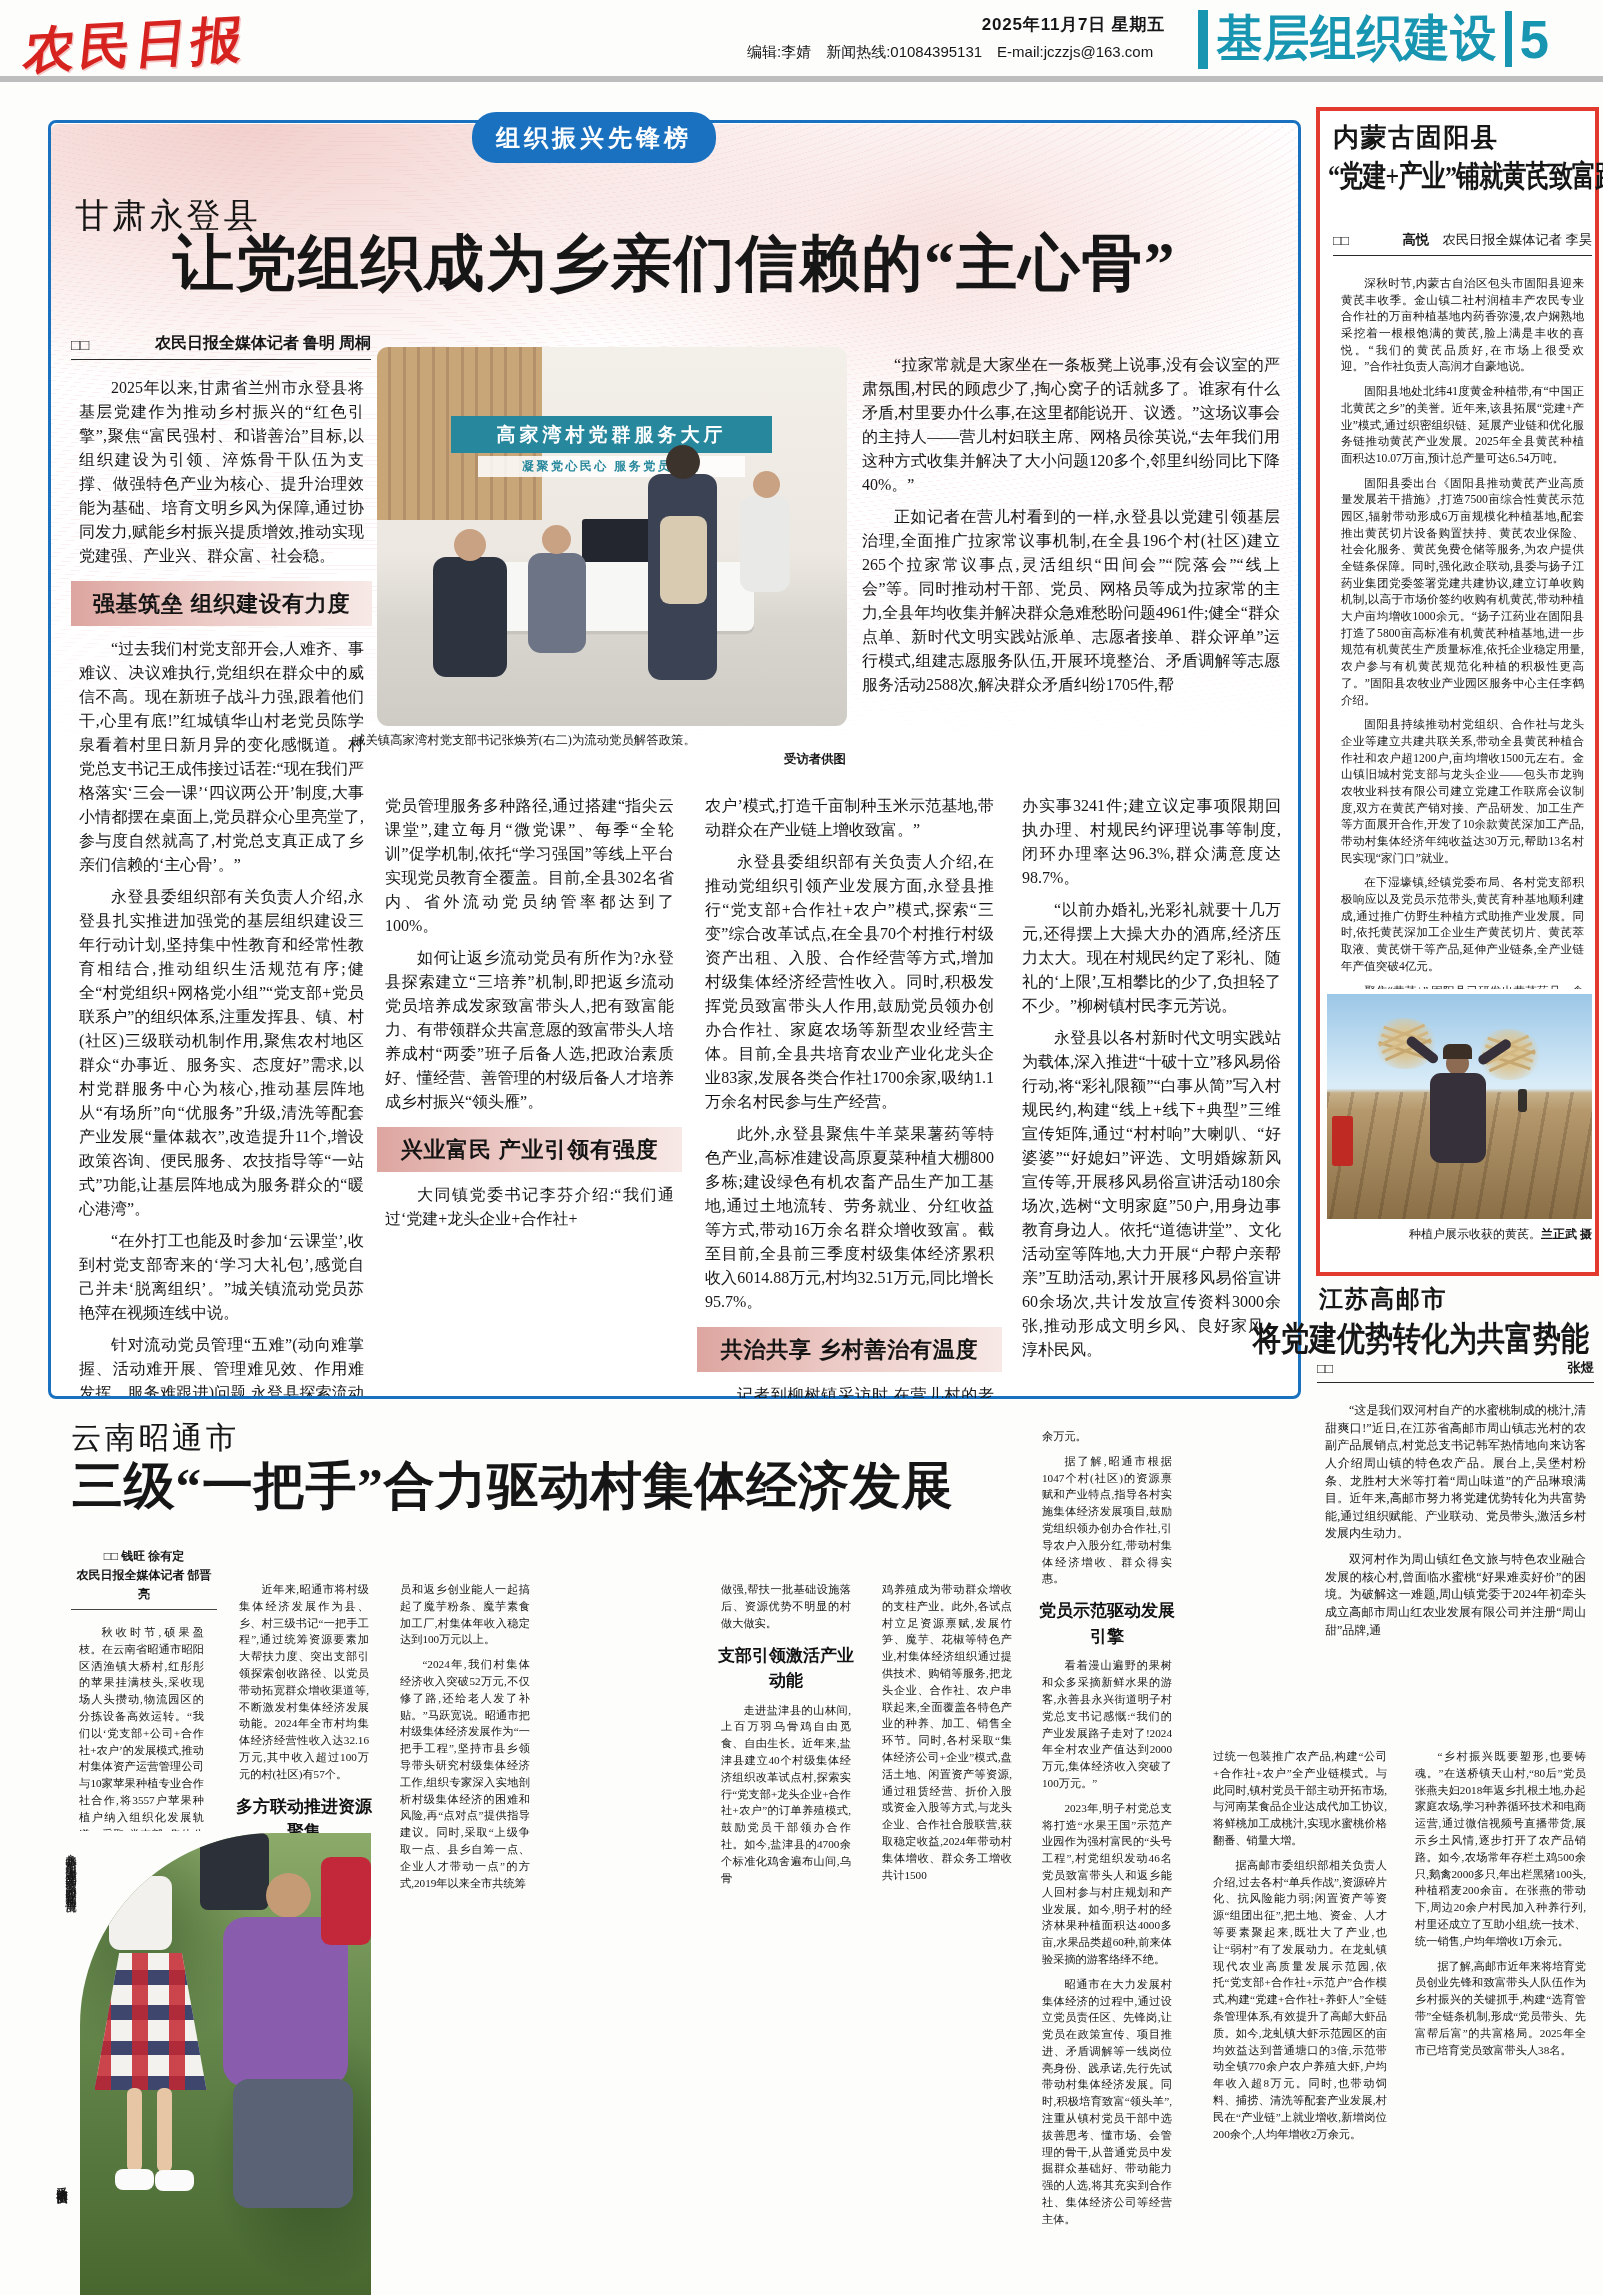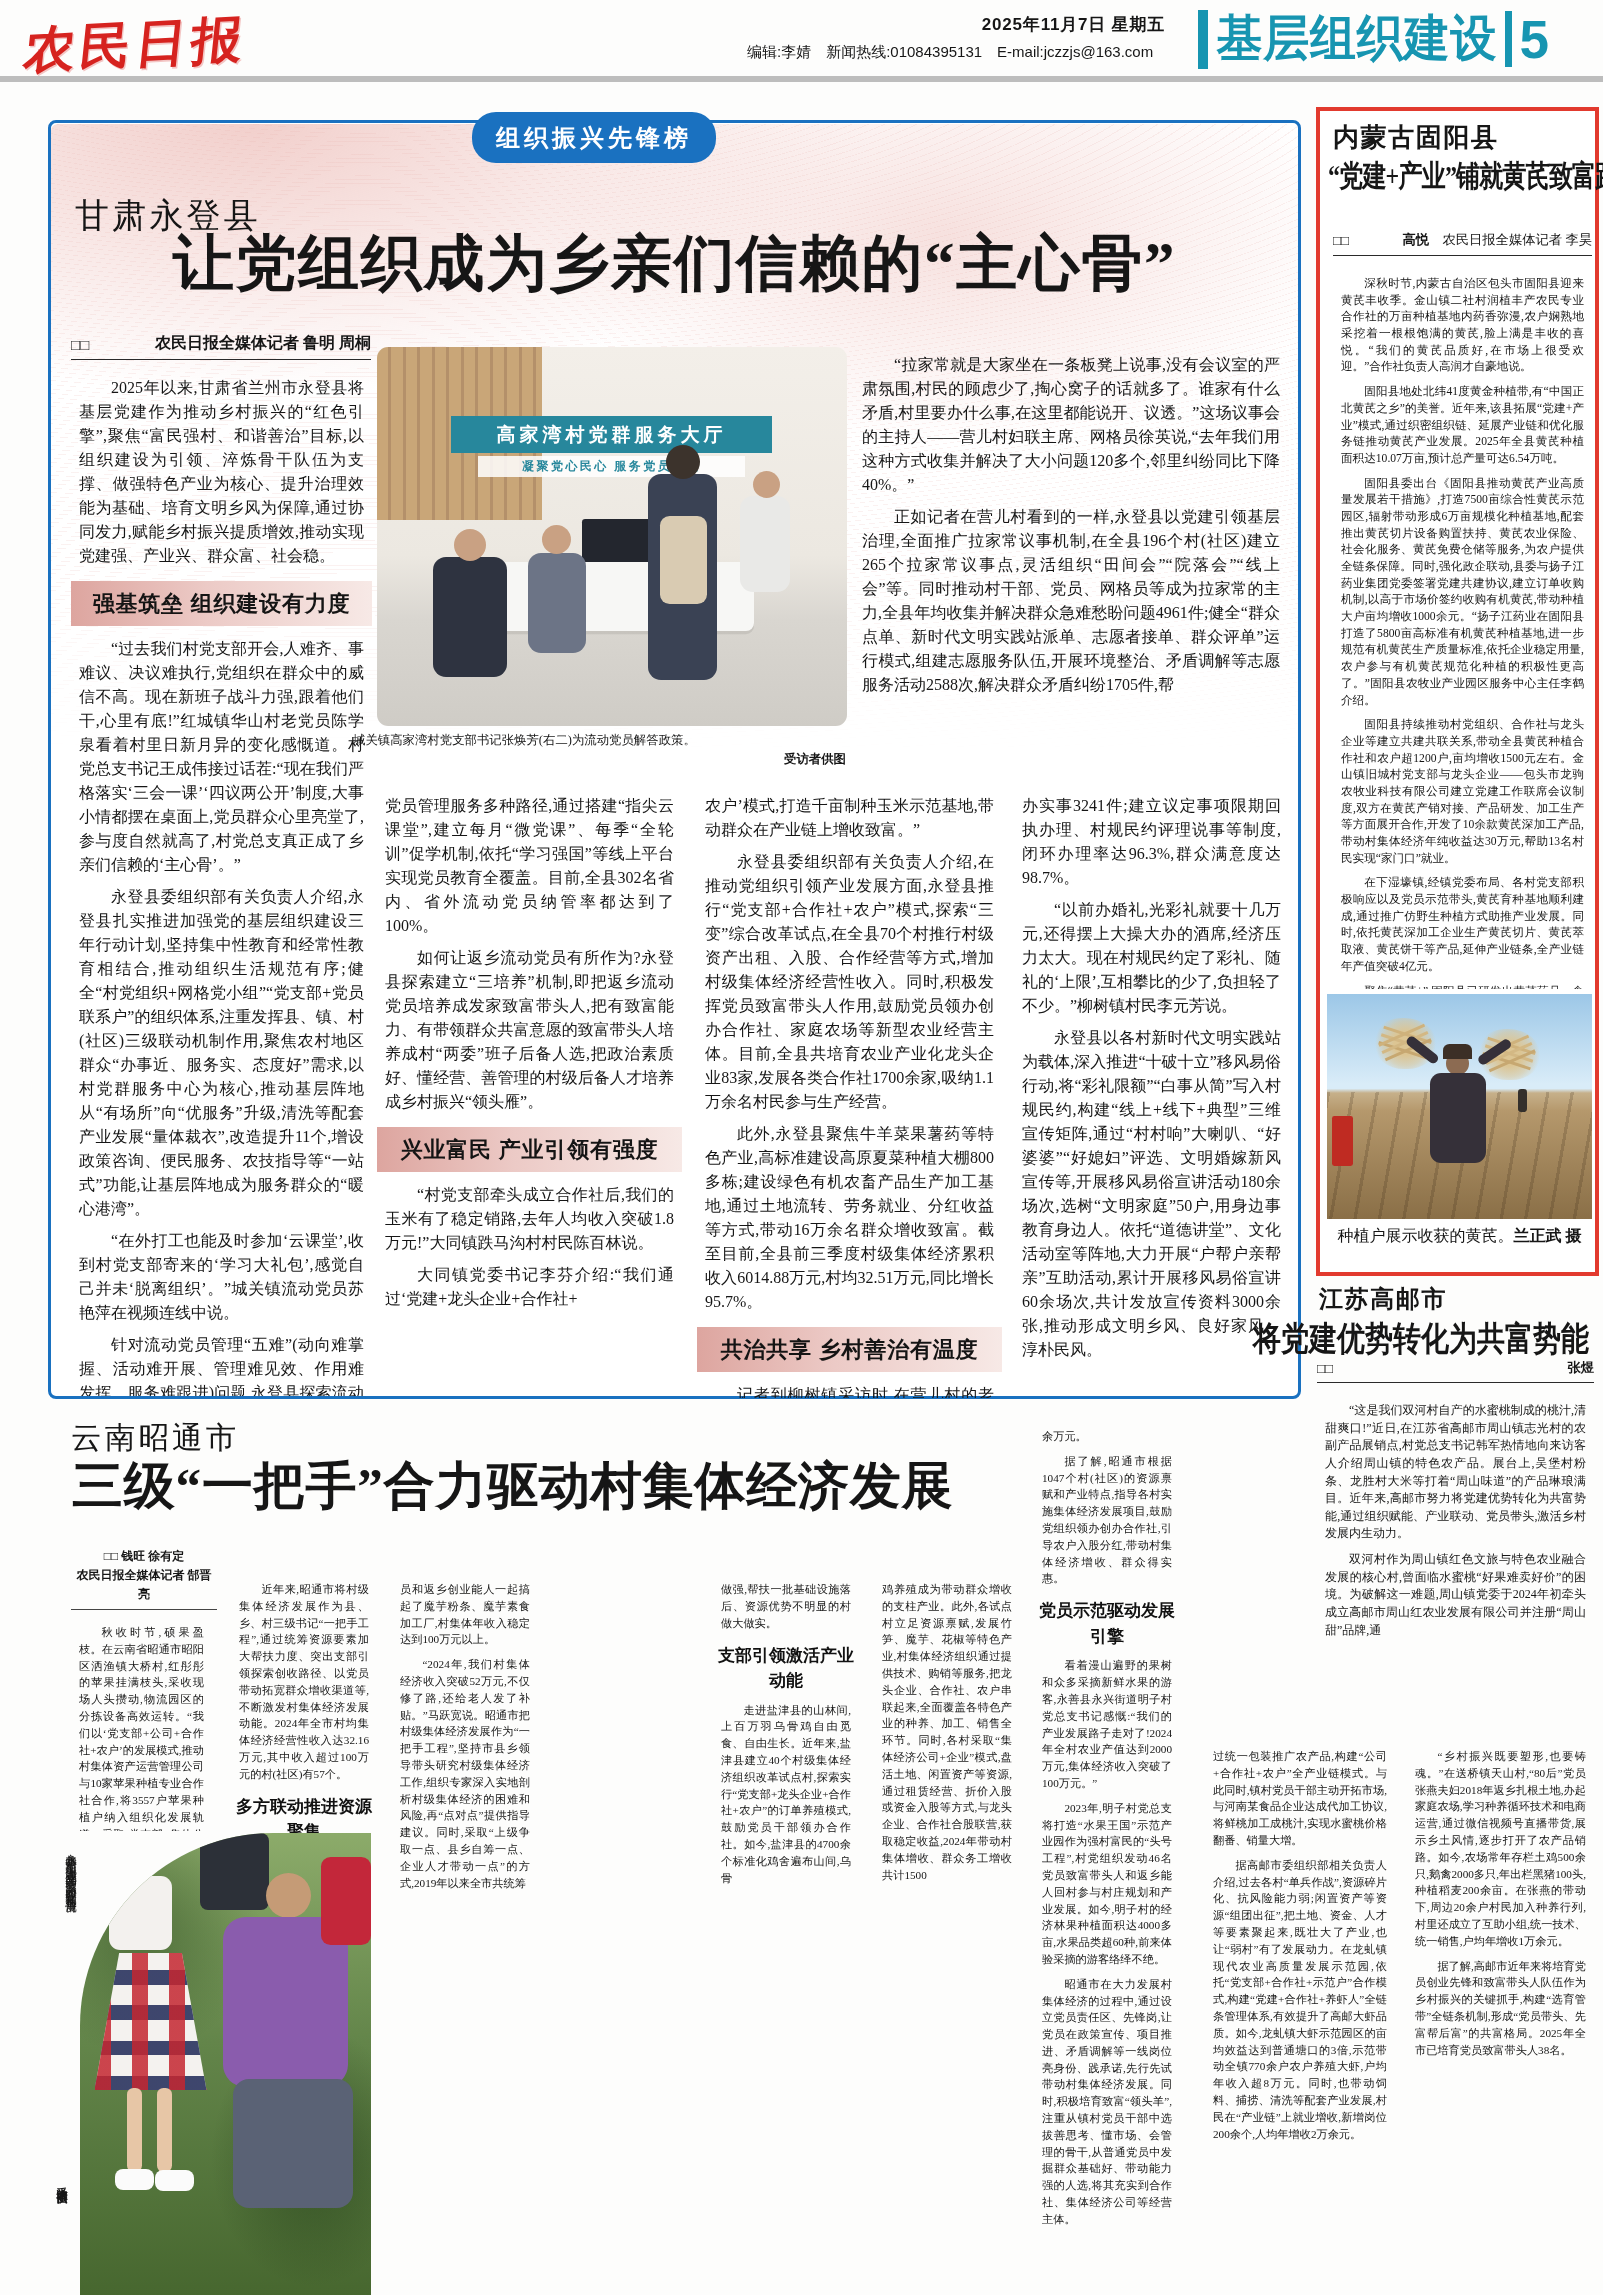--- a/index.html
+++ b/index.html
@@ -91,21 +91,21 @@
   .photoB { left:1327px; top:994px; width:265px; height:225px; overflow:hidden;
             background:linear-gradient(#9cc7e7 0%,#d9ecf8 40%,#d9ecf8 42%,#c6b08a 44%,#b5986c 52%,#8a6f47 100%); }
   .pb-furrows { position:absolute; left:0; top:98px; width:265px; height:127px;
     background:repeating-linear-gradient(100deg, rgba(55,38,20,.20) 0 3.2px, rgba(0,0,0,0) 3.2px 24px); }
   .pb-root { position:absolute; width:63px; height:51px; border-radius:45% 55% 50% 50%;
     background:radial-gradient(circle at 50% 50%, #dcc593 0 28%, rgba(220,197,147,.55) 55%, rgba(220,197,147,0) 75%);
     box-shadow:0 0 0 0 transparent; }
   .pb-root::before, .pb-root::after { content:""; position:absolute; left:6.4px; top:22.5px; width:50px; height:3.2px;
     background:#d3b884; transform:rotate(18deg); box-shadow:0 -8px 0 #cfb27c, 0 8px 0 #c7a871; }
   .pb-root::after { transform:rotate(-24deg); }
-  .g-caption { left:1327px; top:1226px; width:265px; font-size:16px; display:flex; justify-content:center; }
+  .g-caption { left:1327px; top:1226px; width:265px; font-size:12px; display:flex; justify-content:flex-end; }
 
   
   .z-kicker { left:71px; top:1418px; font-size:30.5px; letter-spacing:3.2px; }
   .z-headline { left:72px; top:1452px; width:1044px; font-size:51px; font-weight:bold; letter-spacing:0.8px; white-space:nowrap; }
   .z-byline { left:71px; top:1547px; width:146px; font-size:12px; text-align:center; line-height:1.6;
               border-bottom:1.2px solid #444; padding-bottom:4.8px; }
   .zcol { font-size:11.2px; line-height:1.5; }
   .photoC { left:80px; top:1833px; width:291px; height:463px; border-top-left-radius:193px; overflow:hidden;
             background:
               radial-gradient(60% 40% at 20% 20%, rgba(30,60,20,.45), rgba(0,0,0,0) 70%),
@@ -187,21 +187,20 @@
   </div>
 
   <div class="abs colbox fcol" style="left:854px; top:345px; width:434px; height:384px;">
       <p class="para">“拉家常就是大家坐在一条板凳上说事,没有会议室的严肃氛围,村民的顾虑少了,掏心窝子的话就多了。谁家有什么矛盾,村里要办什么事,在这里都能说开、议透。”这场议事会的主持人——营儿村妇联主席、网格员徐英说,“去年我们用这种方式收集并解决了大小问题120多个,邻里纠纷同比下降40%。”</p>
       <p class="para">正如记者在营儿村看到的一样,永登县以党建引领基层治理,全面推广拉家常议事机制,在全县196个村(社区)建立265个拉家常议事点,灵活组织“田间会”“院落会”“线上会”等。同时推动村干部、党员、网格员等成为拉家常的主力,全县年均收集并解决群众急难愁盼问题4961件;健全“群众点单、新时代文明实践站派单、志愿者接单、群众评单”运行模式,组建志愿服务队伍,开展环境整治、矛盾调解等志愿服务活动2588次,解决群众矛盾纠纷1705件,帮</p>
     </div>
   <div class="abs colbox fcol" style="left:377px; top:786px; width:305px; height:612px;">
       <p class="para noindent">党员管理服务多种路径,通过搭建“指尖云课堂”,建立每月“微党课”、每季“全轮训”促学机制,依托“学习强国”等线上平台实现党员教育全覆盖。目前,全县302名省内、省外流动党员纳管率都达到了100%。</p>
       <p class="para">如何让返乡流动党员有所作为?永登县探索建立“三培养”机制,即把返乡流动党员培养成发家致富带头人,把有致富能力、有带领群众共富意愿的致富带头人培养成村“两委”班子后备人选,把政治素质好、懂经营、善管理的村级后备人才培养成乡村振兴“领头雁”。</p>
       <div class="subhead-pink">兴业富民 产业引领有强度</div>
-      <p class="para">“村党支部牵头成立合作社后,我们的玉米有了稳定销路,去年人均收入突破1.8万元!”大同镇跌马沟村村民陈百林说。</p>
       <p class="para">大同镇党委书记李芬介绍:“我们通过‘党建+龙头企业+合作社+</p>
     </div>
   <div class="abs colbox fcol" style="left:697px; top:786px; width:305px; height:612px;">
       <p class="para noindent">农户’模式,打造千亩制种玉米示范基地,带动群众在产业链上增收致富。”</p>
       <p class="para">永登县委组织部有关负责人介绍,在推动党组织引领产业发展方面,永登县推行“党支部+合作社+农户”模式,探索“三变”综合改革试点,在全县70个村推行村级资产出租、入股、合作经营等方式,增加村级集体经济经营性收入。同时,积极发挥党员致富带头人作用,鼓励党员领办创办合作社、家庭农场等新型农业经营主体。目前,全县共培育农业产业化龙头企业83家,发展各类合作社1700余家,吸纳1.1万余名村民参与生产经营。</p>
       <p class="para">此外,永登县聚焦牛羊菜果薯药等特色产业,高标准建设高原夏菜种植大棚800多栋;建设绿色有机农畜产品生产加工基地,通过土地流转、劳务就业、分红收益等方式,带动16万余名群众增收致富。截至目前,全县前三季度村级集体经济累积收入6014.88万元,村均32.51万元,同比增长95.7%。</p>
       <div class="subhead-pink">共治共享 乡村善治有温度</div>
       <p class="para">记者到柳树镇采访时,在营儿村的老槐树下,一场关于巷道美化的拉家常议事会正在进行,村民你一言我一语,气氛热烈。</p>
     </div>
   <div class="abs colbox fcol" style="left:1014px; top:786px; width:275px; height:612px;">

